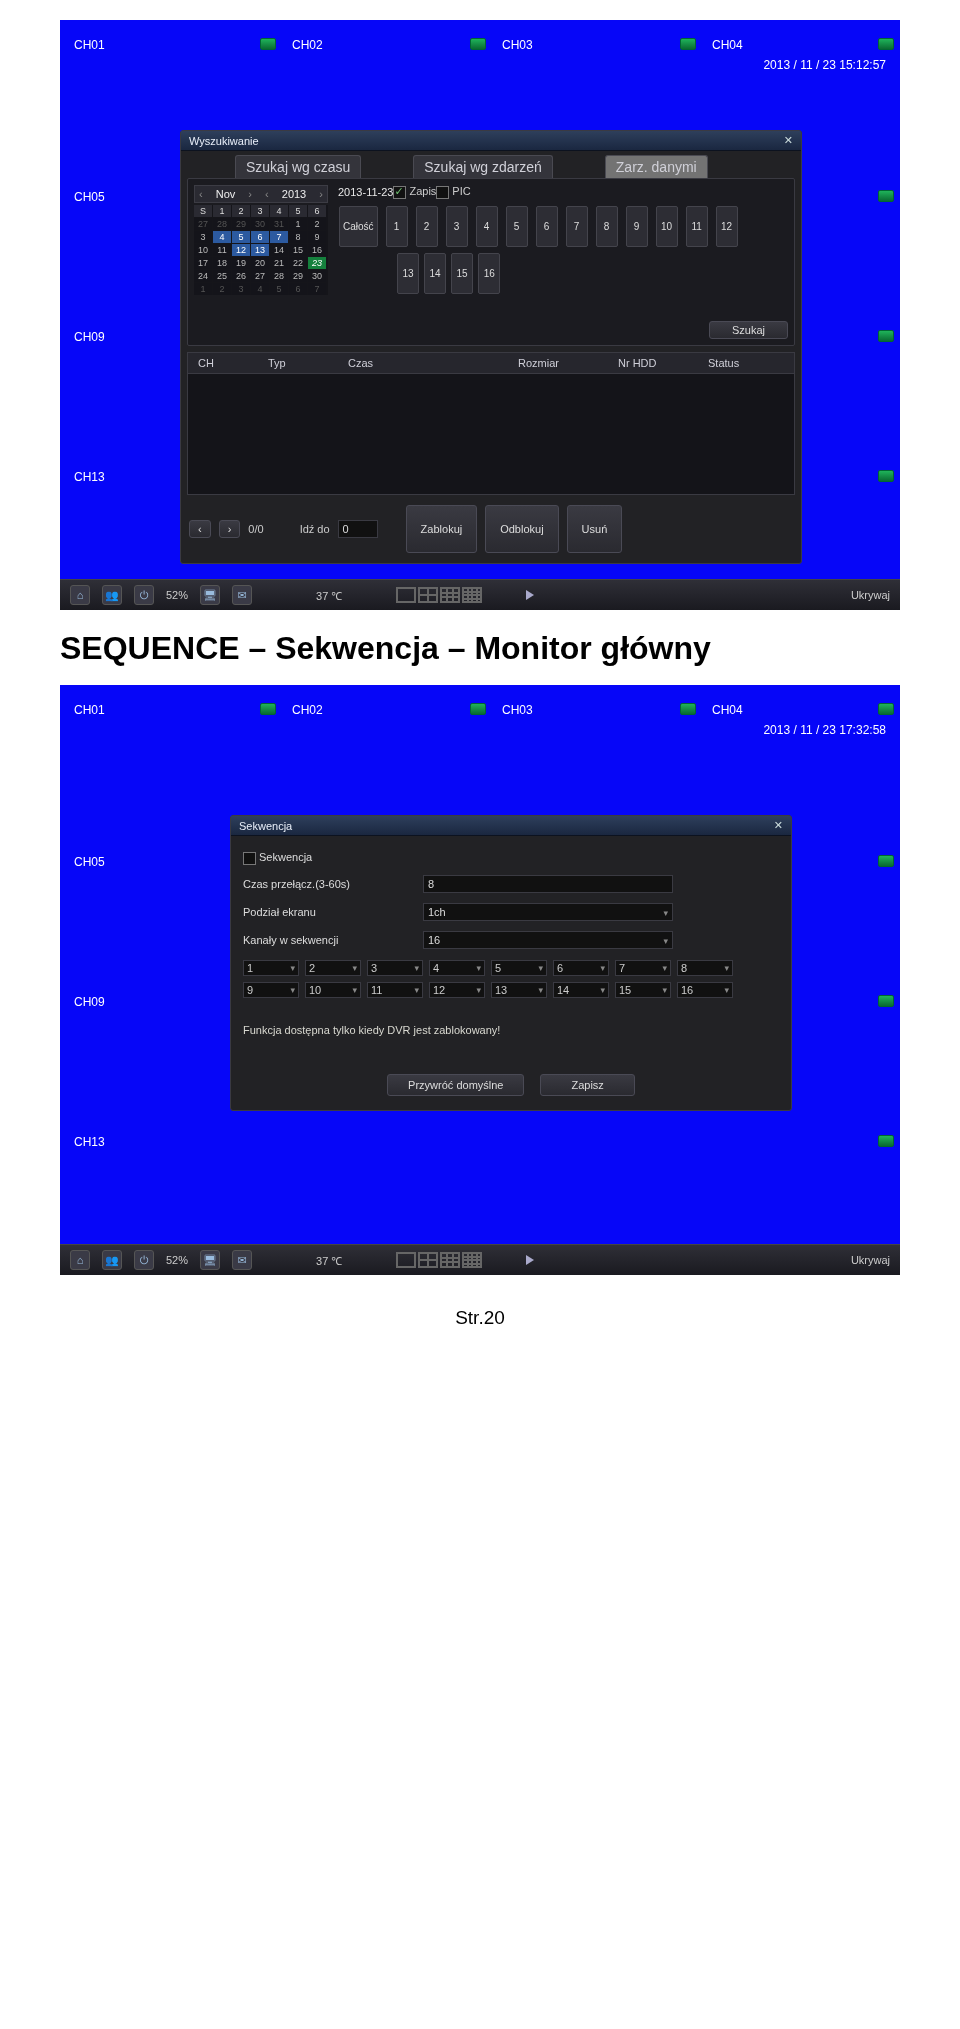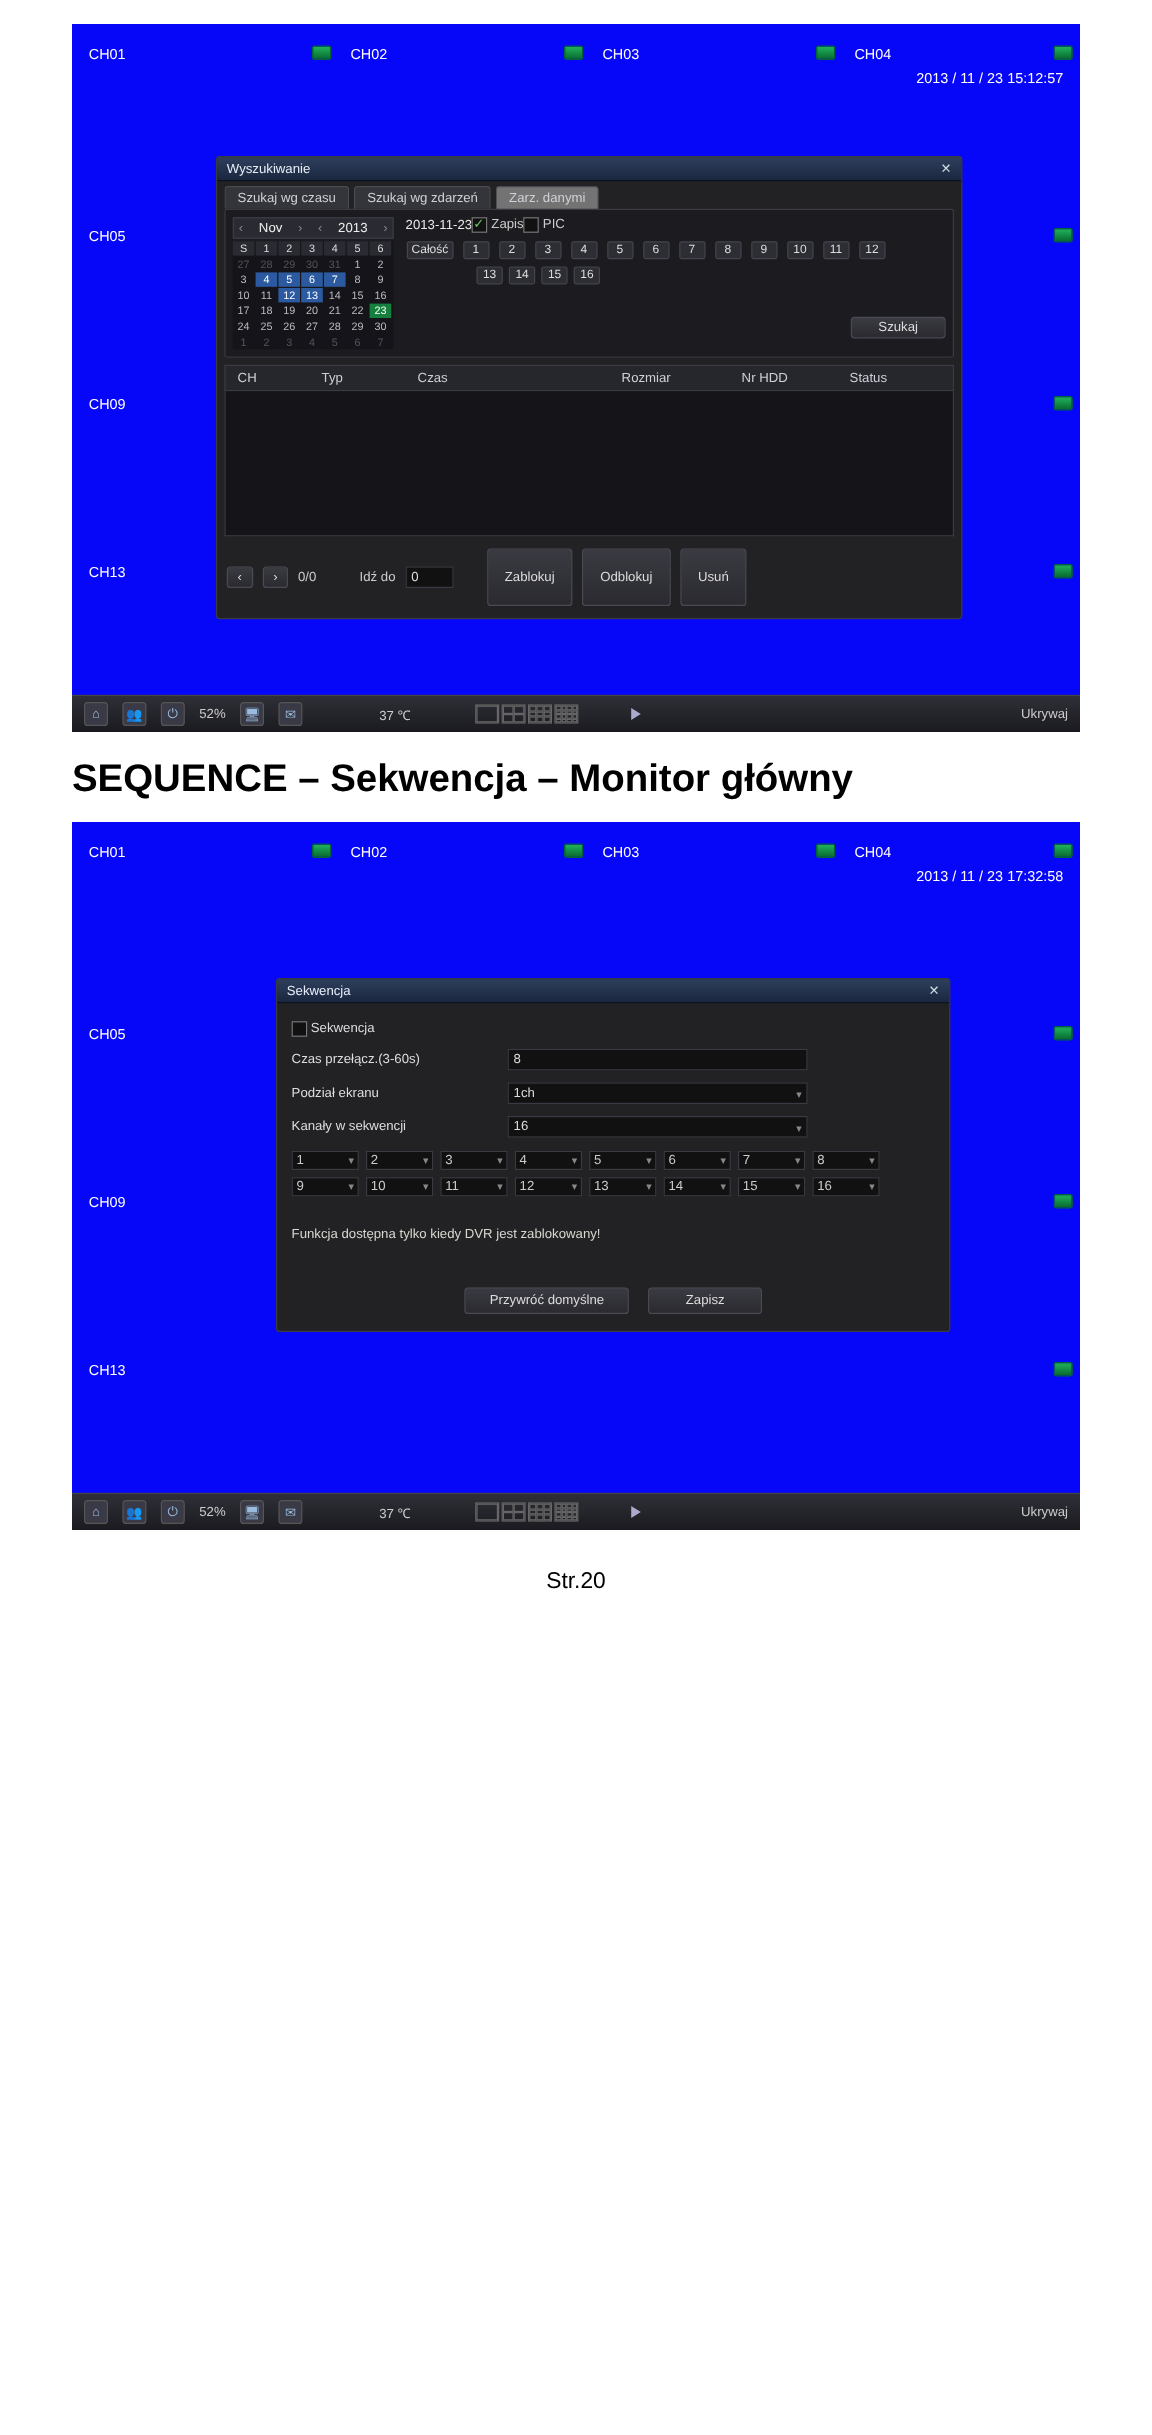--- a/index.html
+++ b/index.html
@@ -87,23 +87,24 @@
   .close-x {
     color: #cdd;
     font-size: 11px;
   }
   .tab-row { display: flex; gap: 4px; padding: 4px 6px 0 6px; }
   .tab {
     background: #34343b;
     border: 1px solid #4a4a52;
     border-bottom: none;
     padding: 3px 10px;
-    font-size: 11px;
+    font-size: 14px;
     border-radius: 3px 3px 0 0;
     color: #d0d0d8;
+    margin-left: 48px;
   }
   .tab.active { background: #737373; }
 
   .inner-panel {
     margin: 0 6px 6px 6px;
     background: #1b1b20;
     border: 1px solid #3a3a42;
     border-radius: 2px;
     padding: 6px;
   }
@@ -114,28 +115,28 @@
     display: grid;
     grid-template-columns: repeat(7, 18px);
     gap: 1px;
     font-size: 9px;
     text-align: center;
     background: #15151a;
   }
   .cal div { padding: 1px 0; color: #bbb; background:#14141a;}
   .cal .hd { color: #ddd; background:#2a2a32; }
   .cal .prev, .cal .next { color: #555; }
-  .cal .sel { background: #15803d; color: #fff; }
+  .cal .sel { background: #15803d; color: #fff; font-style: italic; }
   .cal .mark { background: #2c5aa0; color:#fff; }
 
   .date-line { font-size: 11px; color: #e8e8e8; }
   .chk { display:inline-block; width:11px; height:11px; border:1px solid #777; background:#111; vertical-align:middle; margin-right:3px; position:relative;}
   .chk.on::after{content:"✓"; color:#6fc26f; position:absolute; top:-2px; left:0; font-size:11px;}
   .num-btn {
-    display:inline-block; min-width:14px; padding:1px 3px; margin:1px;
+    display:inline-block; min-width:14px; padding:14px 3px; margin:1px;
     background:#2d2d34; border:1px solid #44444c; color:#ddd; font-size:10px; text-align:center; border-radius:2px;
   }
   .btn {
     display:inline-flex; align-items:center; justify-content:center;
     background: linear-gradient(#3a3a42,#2a2a30);
     border:1px solid #4a4a55; color:#ddd; font-size:11px;
     padding:17px 14px; border-radius:3px;
   }
   .inp {
     background:#111; border:1px solid #3a3a42; color:#ddd; font-size:11px; padding:2px 4px; min-width:30px;

